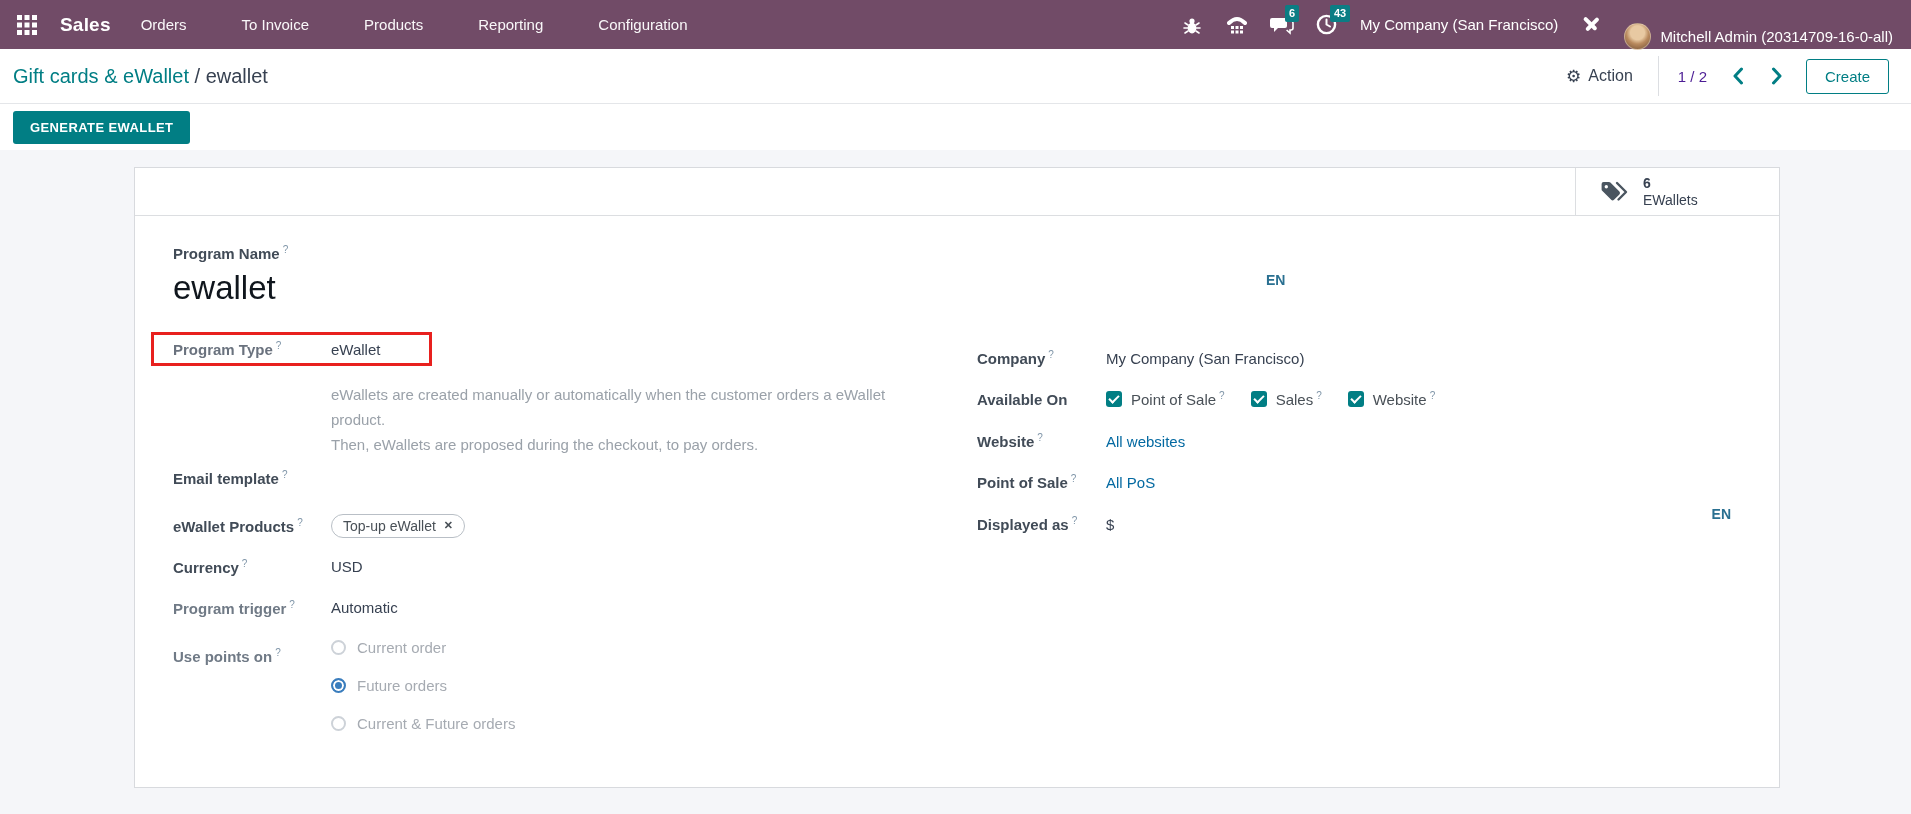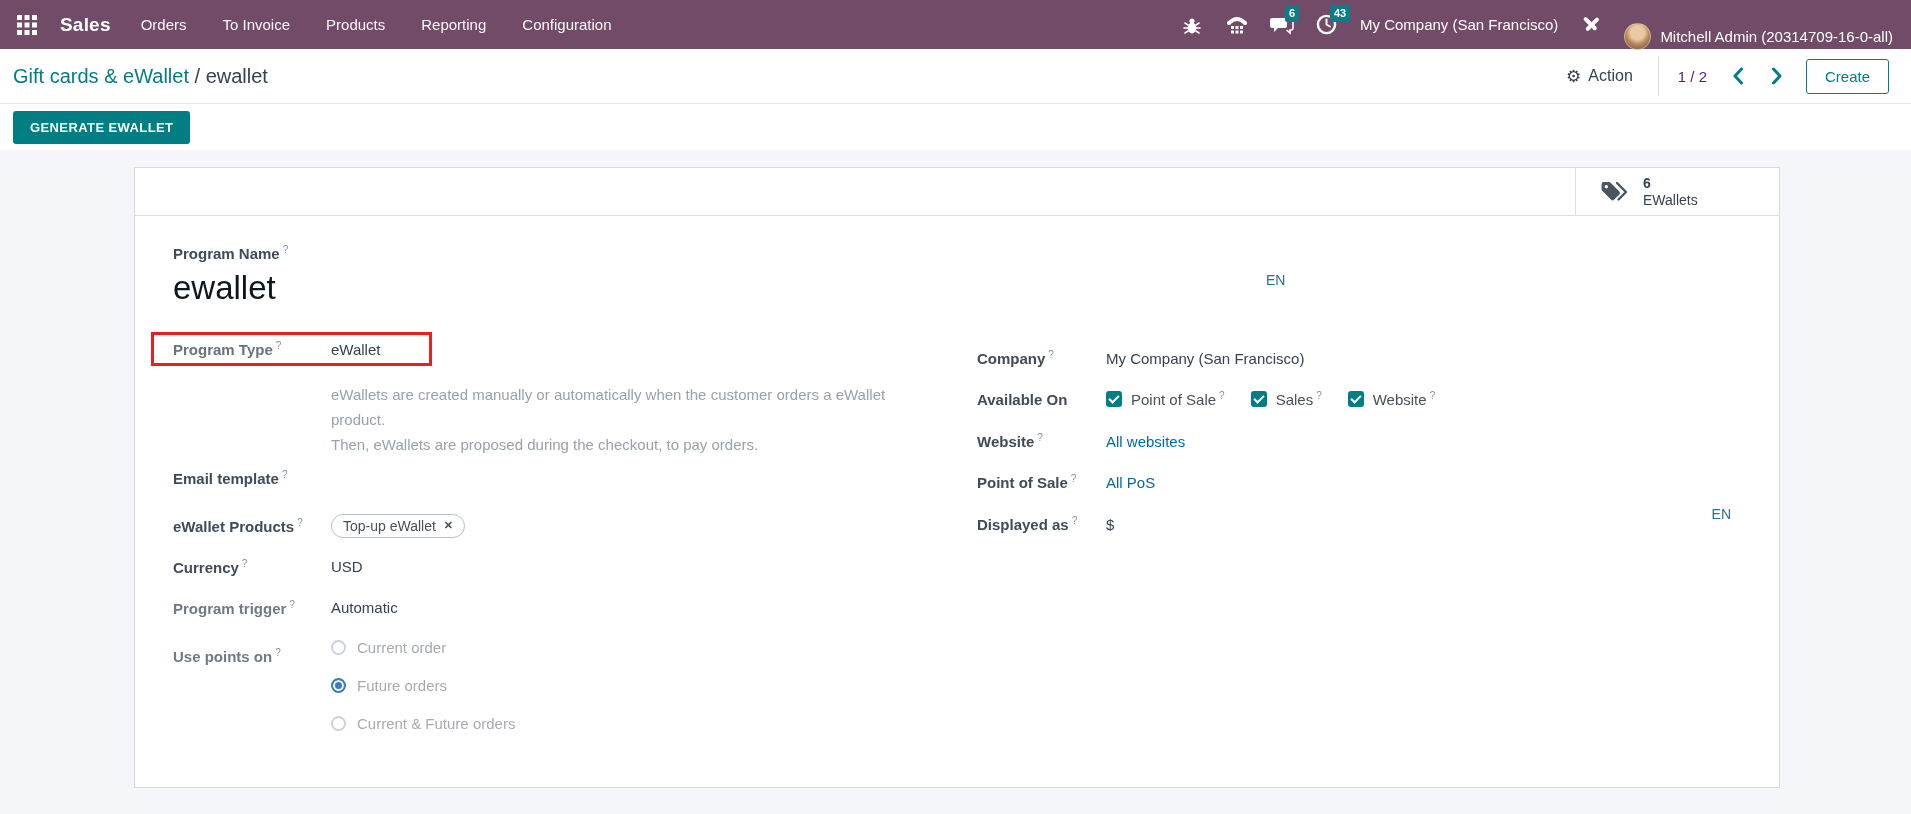--- a/index.html
+++ b/index.html
@@ -5,21 +5,21 @@
   * { box-sizing: border-box; }
   html,body { margin:0; padding:0; width:1911px; height:814px; overflow:hidden;
     background:#f5f6f9; font-family:"Liberation Sans", sans-serif; }
 
   
   .topbar { height:49px; background:#714b67; display:flex; justify-content:space-between;
     align-items:center; padding:0 18px 0 16px; color:#fff; }
   .tb-left { display:flex; align-items:center; gap:30px; }
   .apps-btn { background:none; border:none; padding:0; display:flex; cursor:pointer; }
   .brand { font-size:19px; font-weight:700; letter-spacing:.2px; margin-left:-8px; cursor:pointer; }
-  .tb-menus { display:flex; gap:36px; font-size:15px; }
+  .tb-menus { display:flex; gap:55px; font-size:15px; }
   .nav-item { cursor:pointer; opacity:.96; }
   .tb-right { display:flex; align-items:center; gap:21px; font-size:15px; }
   .icon-btn { position:relative; width:24px; height:24px; display:flex; align-items:center;
     justify-content:center; background:none; border:none; padding:0; cursor:pointer; }
   .badge { position:absolute; top:-8px; left:15px; background:#0b7d84; color:#fff;
     font-size:11px; font-weight:700; line-height:1; padding:3px 4px; border-radius:2px; }
   .tb-company, .tb-user { cursor:pointer; white-space:nowrap; }
   .avatar { width:27px; height:27px; border-radius:50%; flex:none; border:1px solid rgba(255,255,255,.35);
     background:radial-gradient(circle at 50% 35%, #e8c9a2 0 34%, #b98a5e 55%, #6e4b30 100%); }
   .user-wrap { display:flex; align-items:center; gap:9px; cursor:pointer;margin-top:24px; }
@@ -85,21 +85,21 @@
   .radio-item { display:flex; align-items:center; gap:11px; height:38px; font-size:15px;
     color:#a6abb2; cursor:pointer; }
   .radio { width:15px; height:15px; border-radius:50%; border:2px solid #cdd2d8; background:#fff; flex:none; }
   .radio.checked { border-color:#3a7dbd; background:#3a7dbd; box-shadow:inset 0 0 0 2px #fff; }
 
   
   .col-right { position:absolute; left:842px; top:0; width:766px; height:100%; }
   .rrow { position:absolute; display:flex; align-items:center; height:24px; }
   .rrow .flabel { width:129px; flex:none; }
   .ph { font-size:15px; color:#0369a1; }
-  .lang { color:#2a7091; font-size:14px; font-weight:400; cursor:pointer; }
+  .lang { color:#2a7091; font-size:14px; font-weight:700; cursor:pointer; }
   .lang-top { position:absolute; left:289px; top:56px; }
   .lang-right { position:absolute; right:12px; top:290px; }
   .checks { display:flex; align-items:center; }
   .check-item { display:flex; align-items:center; gap:9px; margin-right:26px; font-size:15px;
     color:#495057; cursor:pointer; }
   .checkbox { width:16px; height:16px; background:#017e84; border-radius:3px; position:relative; flex:none; }
   .checkbox::after { content:""; position:absolute; left:5px; top:2px; width:4px; height:8px;
     border:solid #fff; border-width:0 2px 2px 0; transform:rotate(45deg); }
 </style>
 </head>

